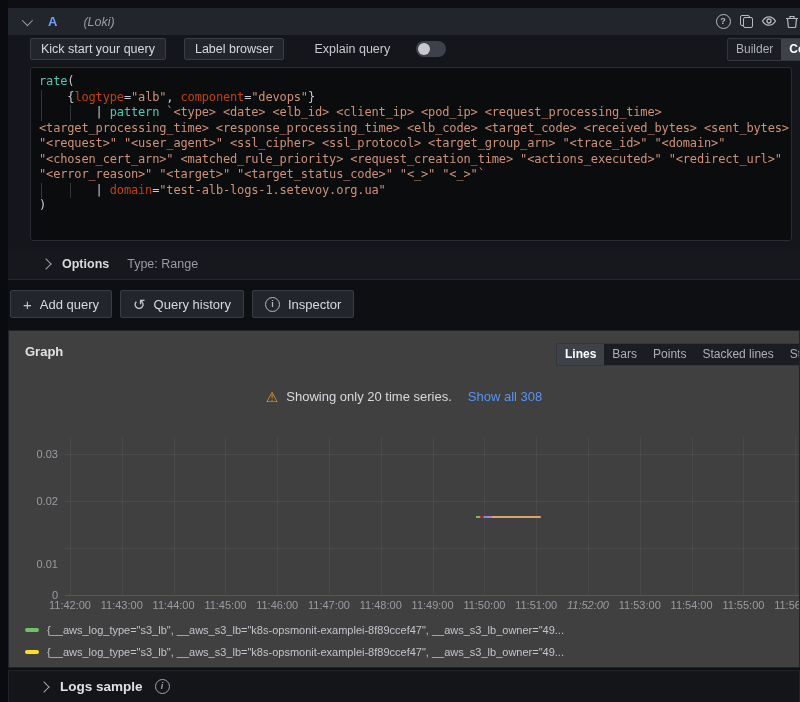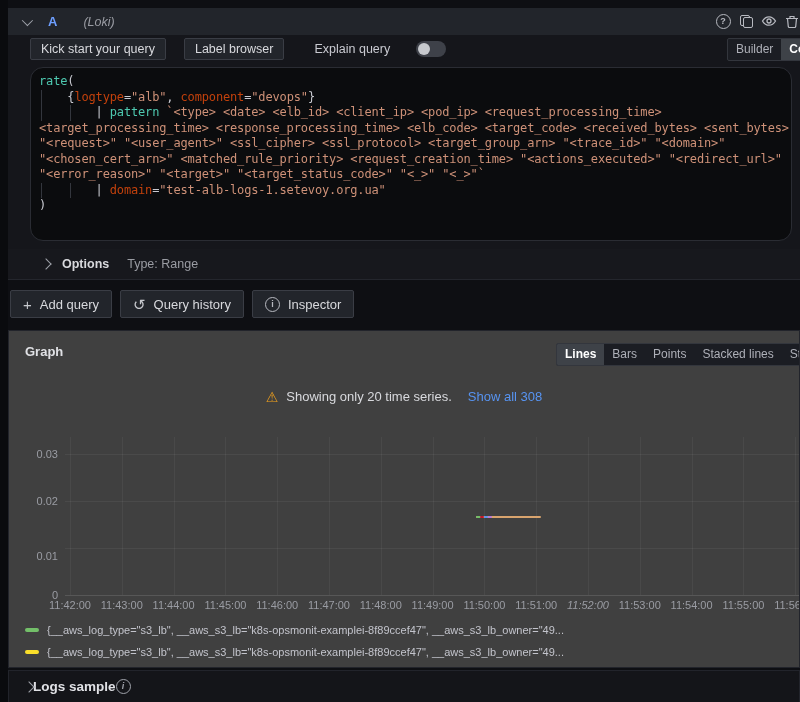--- a/index.html
+++ b/index.html
@@ -32,21 +32,21 @@
   .btn-sm{height:22px;padding:0 10px;background:#22252b;border:1px solid #3a3d45;border-radius:2px;
     color:#d8d9dd;font-size:12.5px;font-weight:500;font-family:inherit;display:flex;align-items:center;cursor:pointer;}
   .explain-label{margin-left:12px;color:#c9cad1;font-size:12.5px;}
   .toggle{margin-left:8px;width:30px;height:16px;border-radius:9px;background:#3e4149;position:relative;cursor:pointer;}
   .toggle .knob{position:absolute;left:2px;top:2px;width:12px;height:12px;border-radius:50%;background:#c7c9ce;}
   .seg-group{display:flex;background:#1b1d23;border:1px solid #33363d;border-radius:2px;overflow:hidden;}
   .seg-item{padding:2px 8px;font-size:12px;color:#aeb0b8;cursor:pointer;white-space:nowrap;line-height:17px;}
   .seg-item.sel{background:#3e4248;color:#fff;font-weight:600;}
   .mode-group{position:absolute;left:719px;top:3px;}
 
-  .editor{margin:4px 8px 8px 22px;height:166px;background:#0b0c0e;border:1px solid #2a2c33;border-radius:13px;
+  .editor{margin:4px 8px 8px 22px;height:166px;background:#0b0c0e;border:1px solid #2a2c33;border-radius:3px;
     padding:6px 0 0 8px;overflow:hidden;}
   .code-line{position:relative;height:15.5px;line-height:15.5px;white-space:pre;
     font-family:"DejaVu Sans Mono","Liberation Mono",monospace;font-size:12px;letter-spacing:-0.15px;}
   .guide{position:absolute;top:0;bottom:0;width:1px;background:#33363d;}
   .tk-fn{color:#4ec9b0;} .tk-key{color:#c2410c;} .tk-str{color:#ce9178;} .tk-pl{color:#c9cad1;}
 
   .options-row{height:30px;margin-top:2px;background:#17181d;border-bottom:1px solid #24262d;
     display:flex;align-items:center;padding-left:34px;position:relative;}
   .options-title{margin-left:12px;font-size:12.5px;font-weight:600;color:#d8d9dd;}
   .options-type{margin-left:18px;font-size:12.5px;color:#9a9ca3;}
@@ -73,21 +73,21 @@
   .ytick{position:absolute;left:0;width:49px;text-align:right;font-size:11px;color:#9a9ca3;}
   .xtick{position:absolute;top:165px;width:48px;text-align:center;font-size:11px;color:#9a9ca3;white-space:nowrap;}
   .seg{position:absolute;height:2px;border-radius:1px;}
   .legend{position:absolute;left:16px;right:0;top:288px;bottom:0;overflow:hidden;}
   .legend-row{display:flex;align-items:center;height:22px;white-space:nowrap;overflow:hidden;}
   .legend-marker{flex:0 0 14px;height:4px;border-radius:2px;margin-right:8px;cursor:pointer;}
   .legend-label{font-size:11px;color:#c3c4cc;cursor:pointer;}
 
   
   .logs-bar{margin-top:2px;height:33px;background:#141519;border:1px solid #22242b;box-sizing:border-box;
-    display:flex;align-items:center;padding-left:16px;}
+    display:flex;align-items:center;padding-left:31px;gap:12px;}
   .logs-title{font-size:13.5px;font-weight:600;color:#e0e1e5;}
   .info-ring{width:13px;height:13px;border:1.3px solid #9fa2aa;border-radius:50%;display:flex;align-items:center;justify-content:center;
     font-size:9px;color:#9fa2aa;font-style:italic;font-weight:600;line-height:1;cursor:pointer;}
 </style>
 </head>
 <body>
 
 <div class="left-strip"></div>
 <div class="content">
 
@@ -183,21 +183,21 @@
       <span class="warn-tri">⚠</span>
       <span>Showing only 20 time series.</span>
       <span class="warn-link">Show all 308</span>
     </div>
     <div class="plot" id="plot">
         <div class="hgrid" style="top: 20px;"></div>
         <div class="ytick" style="top: 14px;">0.03</div>
         <div class="hgrid" style="top: 67px;"></div>
         <div class="ytick" style="top: 61px;">0.02</div>
         <div class="hgrid" style="top: 114px;"></div>
-        <div class="ytick" style="top: 116px;">0.01</div>
+        <div class="ytick" style="top: 124px;">0.01</div>
         <div class="hgrid axis" style="top: 161px;"></div>
         <div class="ytick" style="top: 155px;">0</div>
         <div class="vgrid" style="left: 61px;"></div>
         <div class="xtick" style="left: 37px;">11:42:00</div>
         <div class="vgrid" style="left: 112.8px;"></div>
         <div class="xtick" style="left: 88.8px;">11:43:00</div>
         <div class="vgrid" style="left: 164.6px;"></div>
         <div class="xtick" style="left: 140.6px;">11:44:00</div>
         <div class="vgrid" style="left: 216.4px;"></div>
         <div class="xtick" style="left: 192.4px;">11:45:00</div>

